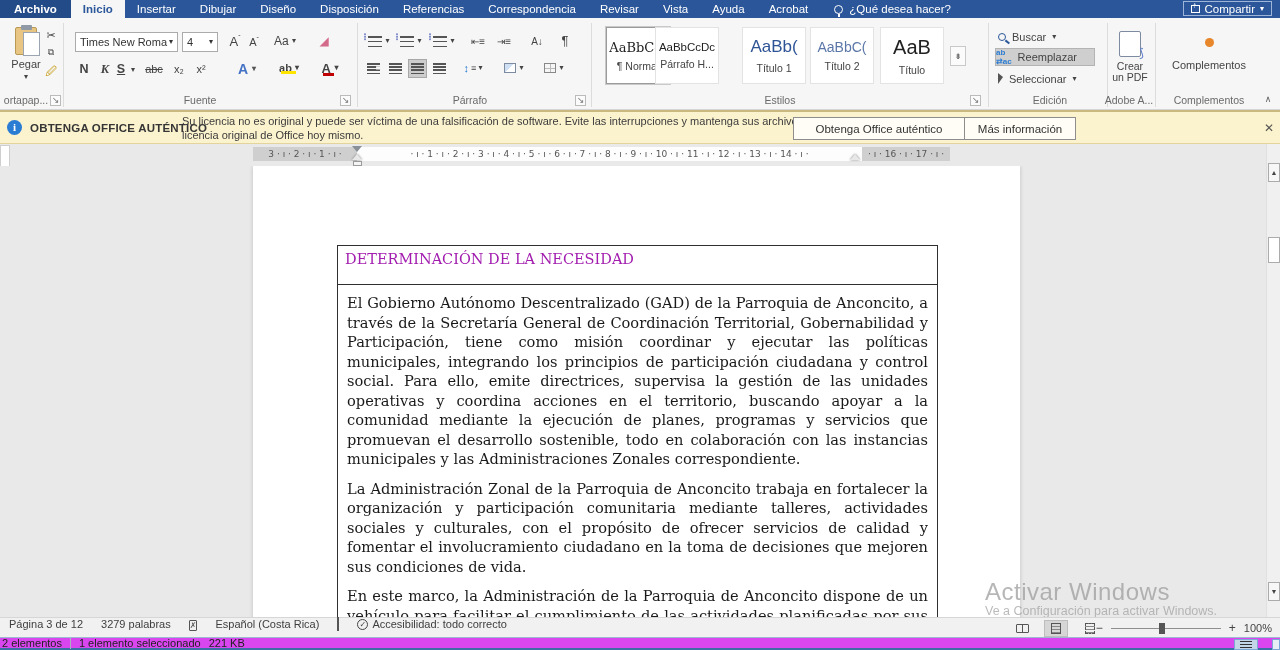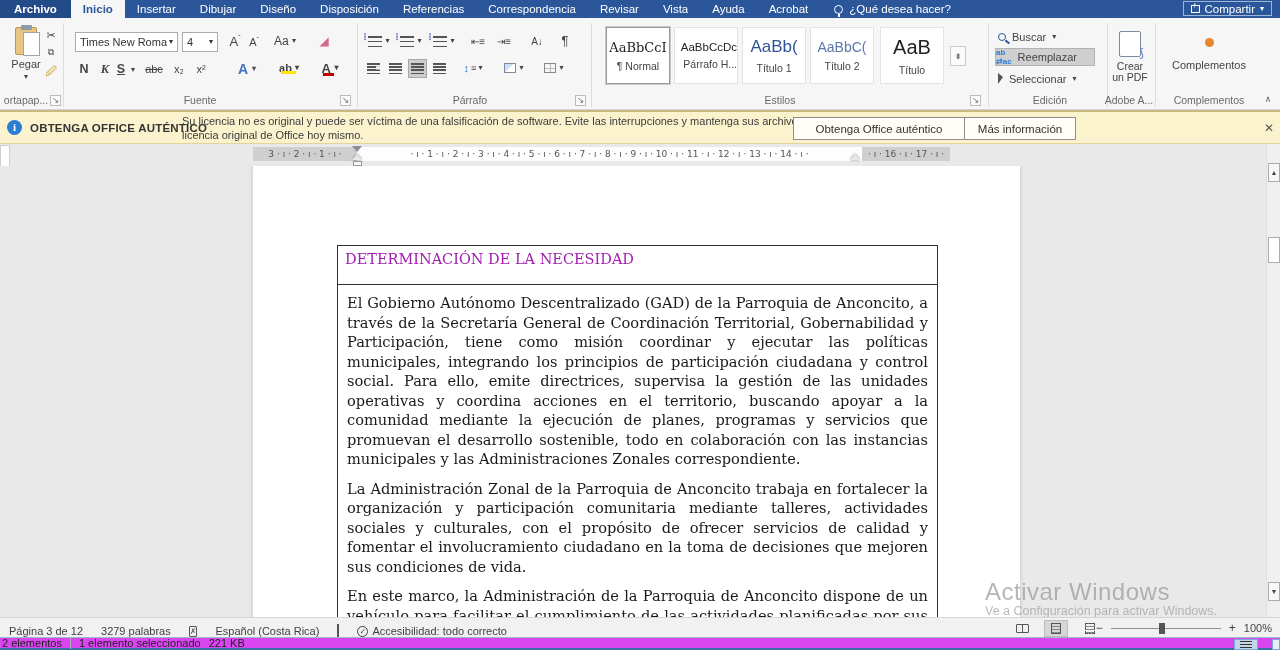--- a/index.html
+++ b/index.html
@@ -81,21 +81,21 @@
   .watermark1 { position:absolute; left:985px; top:412px; font-size:24px; color:#9e9e9e; opacity:.75; letter-spacing:.5px; }
   .watermark2 { position:absolute; left:985px; top:438px; font-size:12.5px; color:#9e9e9e; opacity:.7; }
 
   
   .scrollbar { position:absolute; right:0; top:144px; width:14px; height:473px; background:#f0f0f0; border-left:1px solid #e0e0e0; }
   .sb-up { position:absolute; left:1px; top:19px; width:12px; height:19px; background:#f7f7f7; border:1px solid #ababab; color:#444; font-size:7px; text-align:center; line-height:17px; }
   .sb-thumb { position:absolute; left:1px; top:93px; width:12px; height:26px; background:#fff; border:1px solid #ababab; }
   .sb-down { position:absolute; left:1px; top:438px; width:12px; height:19px; background:#f7f7f7; border:1px solid #ababab; color:#444; font-size:7px; text-align:center; line-height:17px; }
 
   
-  .statusbar { position:absolute; left:0; top:617px; width:1280px; height:20px; background:#f1f1f1; border-top:1px solid #d6d6d6; font-size:11px; color:#3e3e3e; display:flex; align-items:flex-end; }
+  .statusbar { position:absolute; left:0; top:617px; width:1280px; height:20px; background:#f1f1f1; border-top:1px solid #d6d6d6; font-size:11px; color:#3e3e3e; display:flex; align-items:flex-start; }
   .sb-item { padding:0 9px; white-space:nowrap; }
   .book-ic { width:13px; height:11px; border:1px solid #555; border-radius:1px; position:relative; font-size:8px; text-align:center; line-height:10px; color:#555; }
   .macro-ic { width:13px; height:10px; border:1px solid #555; background:repeating-linear-gradient(to right,#999 0 2px,transparent 2px 4px); }
   .acc-ic { width:11px; height:11px; border:1px solid #444; border-radius:50%; font-size:8px; text-align:center; line-height:10px; color:#444; margin-right:4px; }
   .views { position:absolute; right:178px; top:1px; display:flex; gap:10px; align-items:center; height:18px; }
   .view-btn { width:24px; height:17px; display:flex; align-items:center; justify-content:center; }
   .view-btn.sel { background:#d6d6d6; border:1px solid #bdbdbd; }
   .vb-read { width:13px; height:9px; border:1px solid #555; border-radius:1px; background:linear-gradient(to right,transparent 5px,#555 5px,#555 6px,transparent 6px); }
   .vb-page { width:10px; height:11px; border:1px solid #555; background:repeating-linear-gradient(to bottom,transparent 0 2px,#888 2px 3px); }
   .zoomctl { position:absolute; right:8px; top:1px; display:flex; align-items:center; gap:8px; height:18px; font-size:12px; color:#444; }
@@ -246,21 +246,21 @@
       <span class="caret">▾</span>
     </div>
   <div class="grp-label" style="left:390px; width:160px;">Párrafo</div>
   <div class="launcher" style="left:575px;">↘</div>
   <div class="vsep" style="left:591px;"></div>
 
   <div class="style-card sel" style="left:606px;">
     <span class="style-prev" style="font-family:'DejaVu Serif',serif;">AaBbCcI</span>
     <span class="style-name">¶ Normal</span>
   </div>
-  <div class="style-card" style="left:674px;align-items:flex-end;">
+  <div class="style-card" style="left:655px;">
     <span class="style-prev" style="font-size:11.5px;">AaBbCcDc</span>
     <span class="style-name">Párrafo H...</span>
   </div>
   <div class="style-card" style="left:742px;">
     <span class="style-prev" style="font-size:17px; color:#2f5496;">AaBb(</span>
     <span class="style-name">Título 1</span>
   </div>
   <div class="style-card" style="left:810px;">
     <span class="style-prev" style="font-size:14px; color:#5b77a8;">AaBbC(</span>
     <span class="style-name">Título 2</span>

